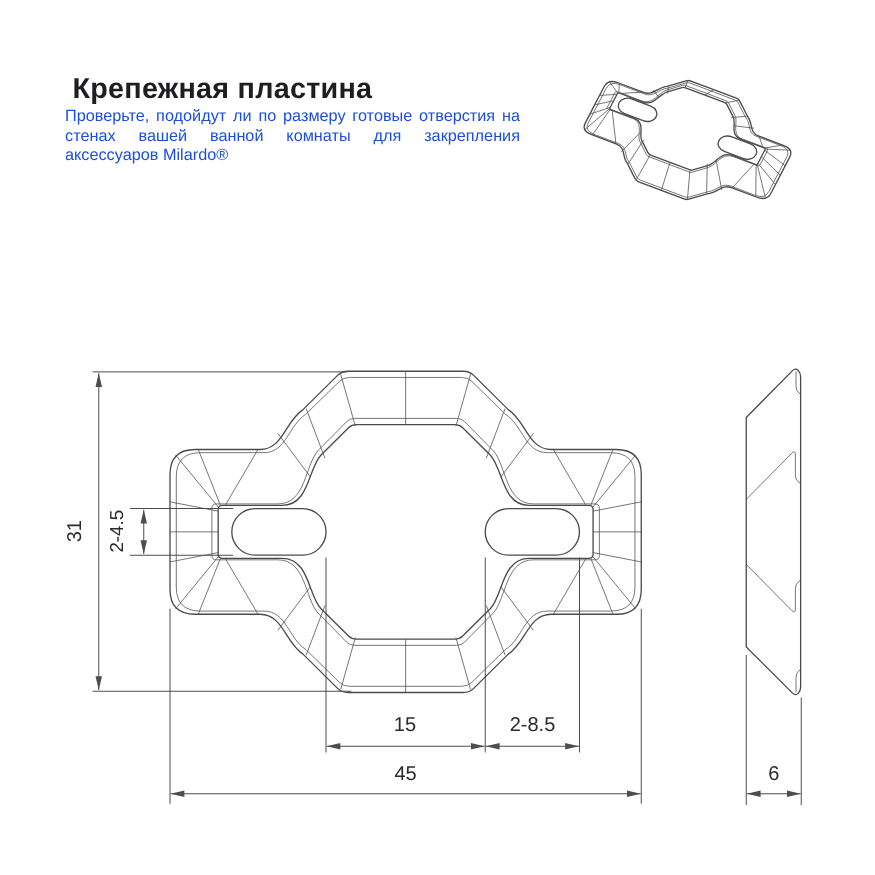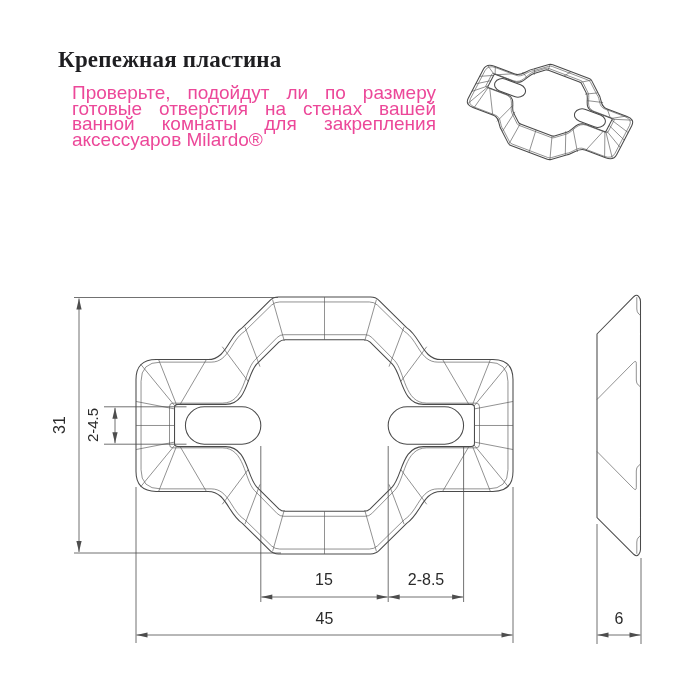--- a/index.html
+++ b/index.html
@@ -1,21 +1,21 @@
 <!DOCTYPE html>
 <html><head>
 <meta charset="utf-8">
 <style>
   html,body{margin:0;padding:0;background:#ffffff;}
   .page{position:relative;width:700px;height:700px;background:#fff;overflow:hidden;
         font-family:"Liberation Sans",sans-serif;}
-  .title{position:absolute;left:58px;top:47px;font-size:23px;font-weight:700;
-         color:#1e1e21;letter-spacing:0.2px;font-family:Liberation Serif, serif;}
-  .subtitle{position:absolute;left:72px;top:85px;width:364px;font-size:19px;
-            line-height:15.5px;color:#ec4899;text-align:justify;}
+  .title{position:absolute;left:58px;top:57px;font-size:23px;font-weight:700;
+         color:#1e1e21;letter-spacing:0.2px;}
+  .subtitle{position:absolute;left:52px;top:85px;width:364px;font-size:13px;
+            line-height:15.5px;color:#1d4ed8;text-align:justify;}
   svg.canvas{position:absolute;left:0;top:0;}
   .w-main{stroke:#4a4a4a;stroke-width:1.05;fill:none;}
   .w-thin{stroke:#565656;stroke-width:0.65;fill:none;}
   .dim{stroke:#4d4d4d;stroke-width:0.8;fill:none;}
   .dim-label{font-family:"Liberation Sans",sans-serif;font-size:16px;fill:#2b2b2b;
              text-anchor:middle;}
   .dim-label.small{font-size:15px;}
 </style>
 </head>
 <body>

